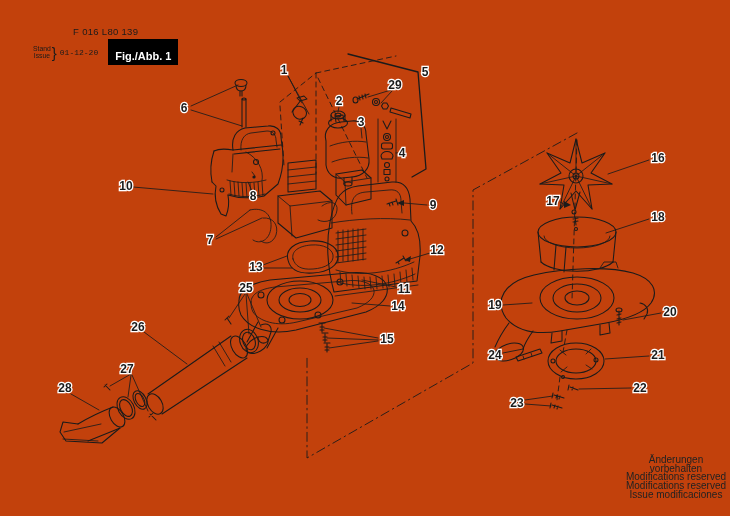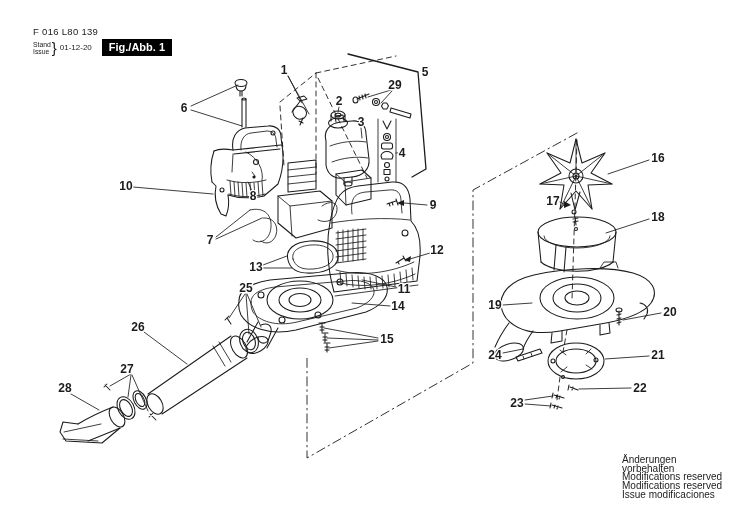--- a/index.html
+++ b/index.html
@@ -20,28 +20,28 @@
   .callout{
     font-family:"Liberation Sans",sans-serif;font-weight:bold;font-size:12px;
     fill:var(--ink);text-anchor:middle;dominant-baseline:central;
     paint-order:stroke;stroke:#fff;stroke-width:2.5px;
   }
   .hdr{position:absolute;left:33px;top:26px;}
   .pn{font-size:9.5px;letter-spacing:.3px;}
   .standrow{display:flex;align-items:center;margin-top:2px;}
   .standcol{display:flex;flex-direction:column;font-size:6.8px;line-height:7px;}
   .brace{font-size:15px;font-weight:400;margin:0 3px 0 1px;}
-  .date{font-size:8px;margin-right:10px;}
-  .figbox{background:#000;color:#fff;font-weight:bold;font-size:11px;padding:2px 7px 3px 7px;}
+  .date{font-size:8px;margin-right:10px;font-family:Liberation Mono, monospace;}
+  .figbox{background:#000;color:#fff;font-weight:bold;font-size:11px;padding:11px 7px 3px 7px;}
   .ftr{position:absolute;left:622px;top:456px;font-size:10px;line-height:8.7px;color:#222;}
 </style>
 </head>
 <body>
 
-<div class="page" style="--ink: #1b1b1b; background: #ffffff;">
+<div class="page" style="--ink: #1b1b1b; background: #c2410c; text-align: center;">
 
   <div class="hdr">
     <div class="pn">F 016 L80 139</div>
     <div class="standrow">
       <div class="standcol">
         <span>Stand</span>
         <span>Issue</span>
       </div>
       <span class="brace">}</span>
       <span class="date">01-12-20</span>

